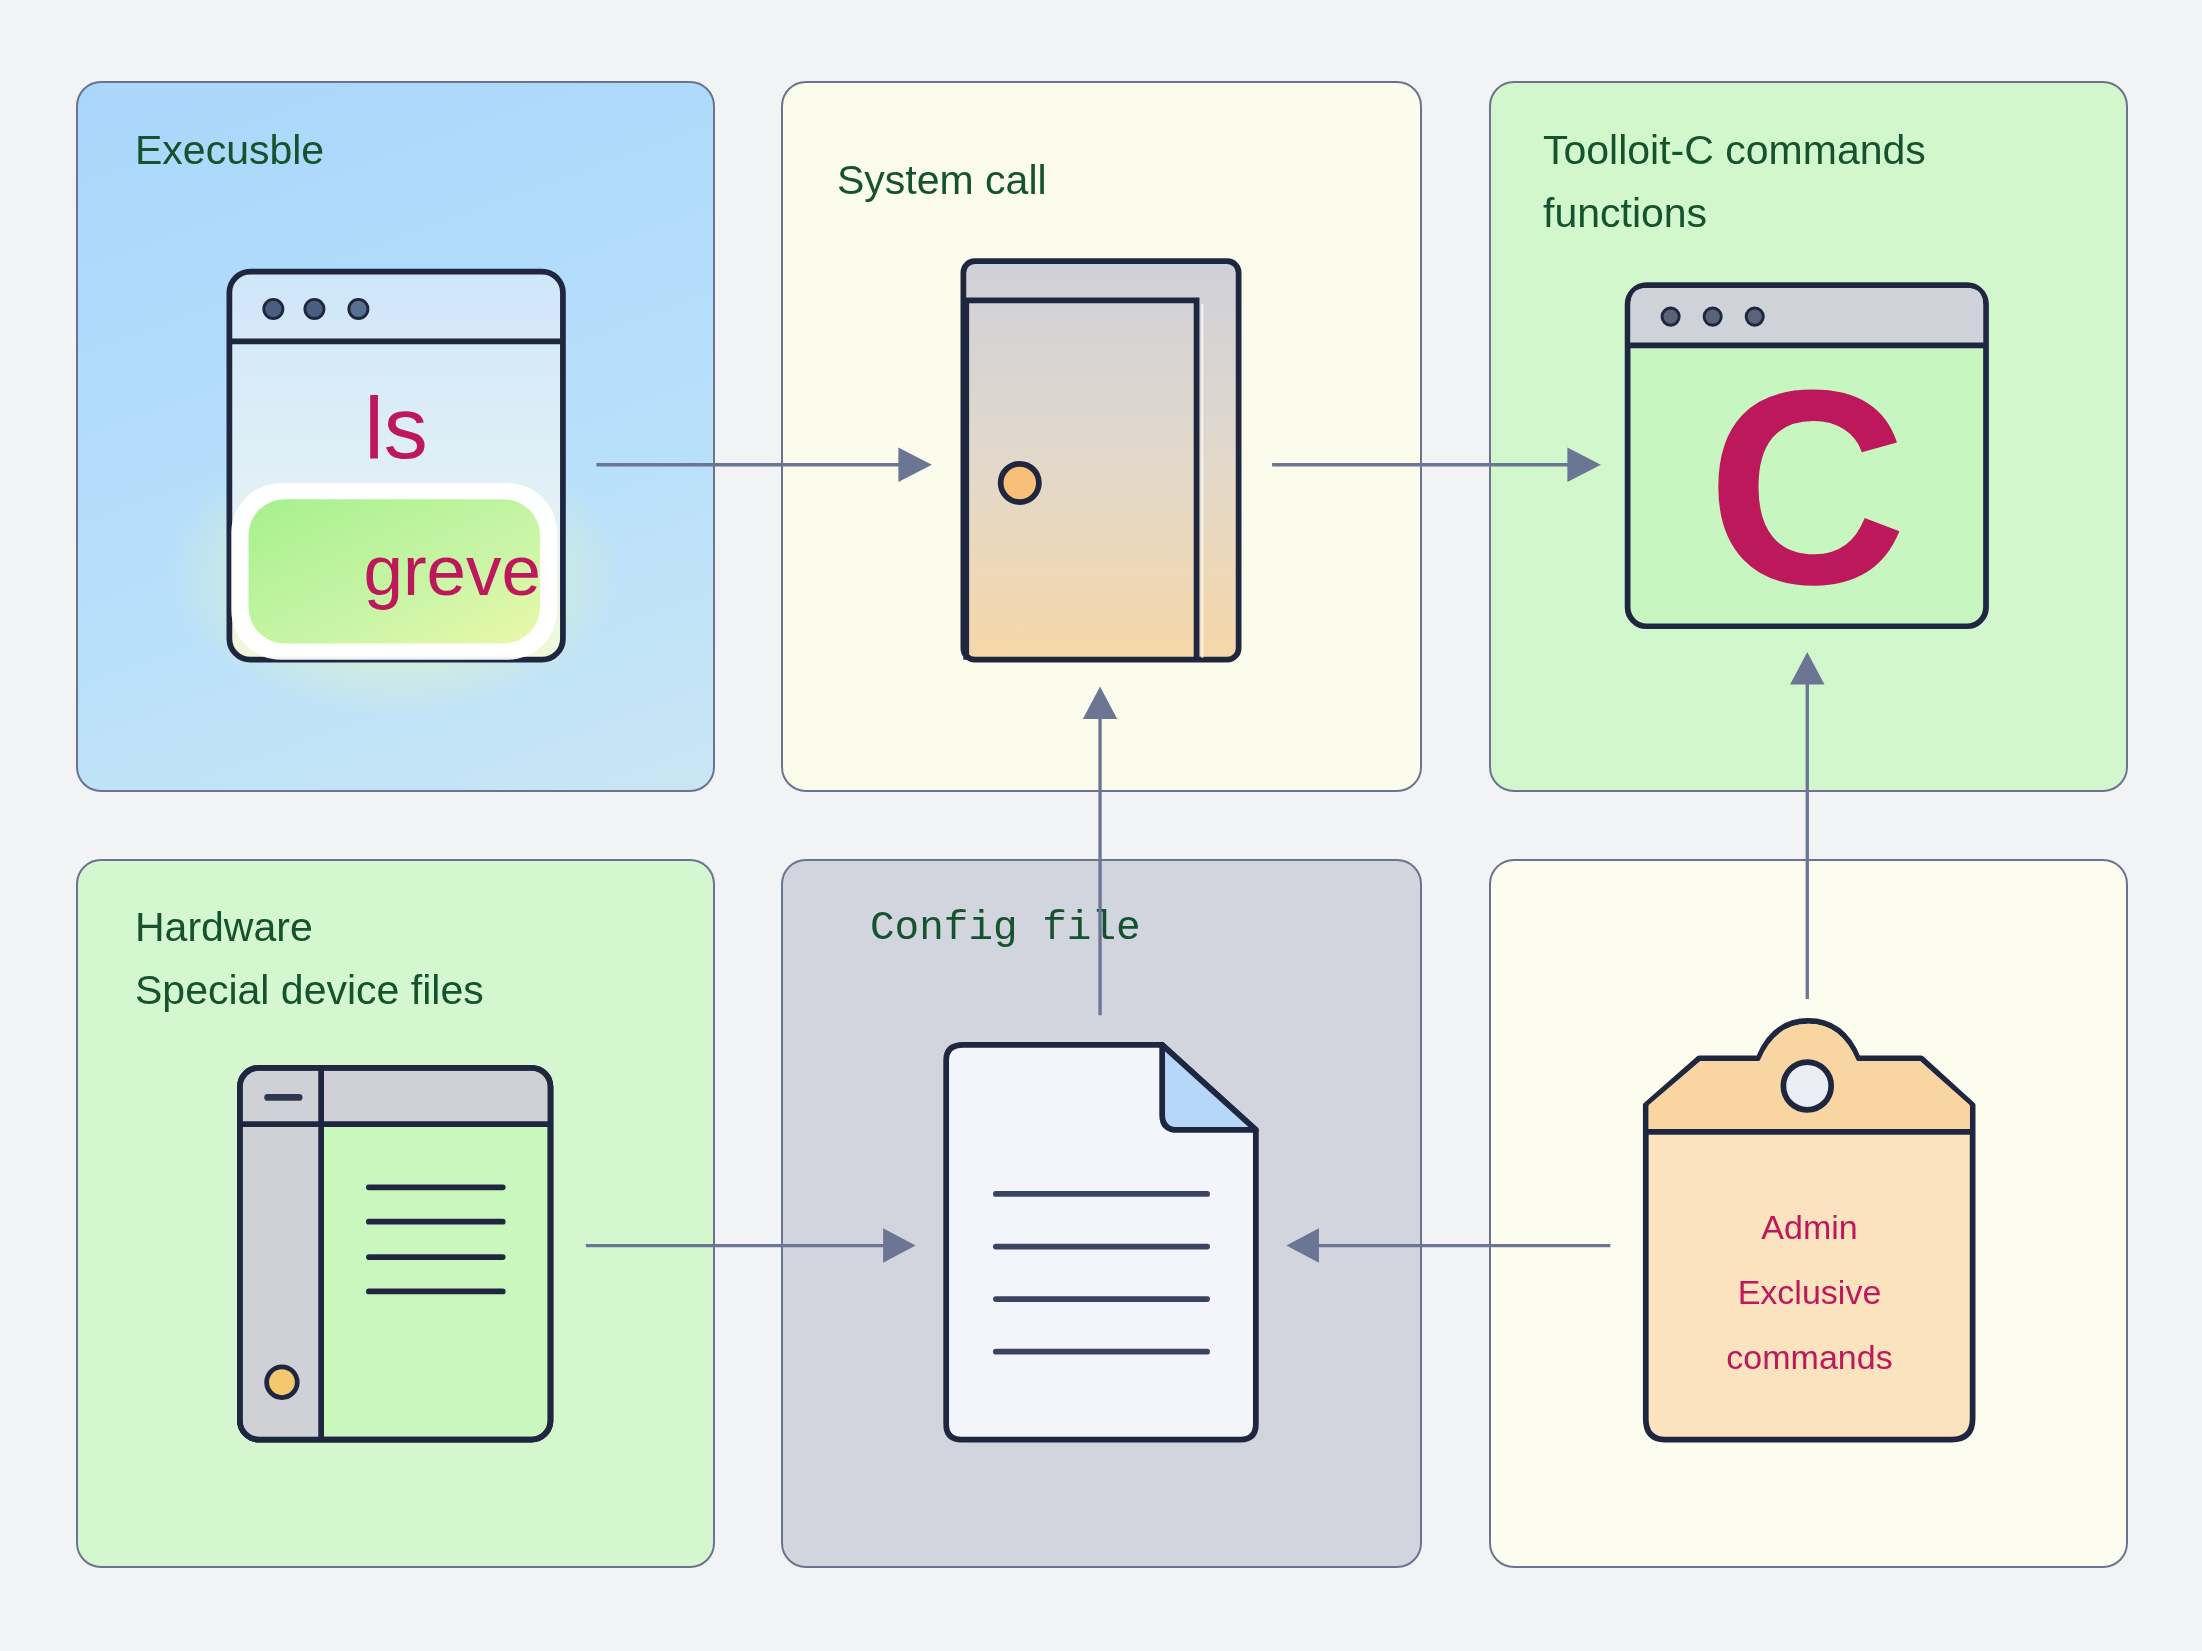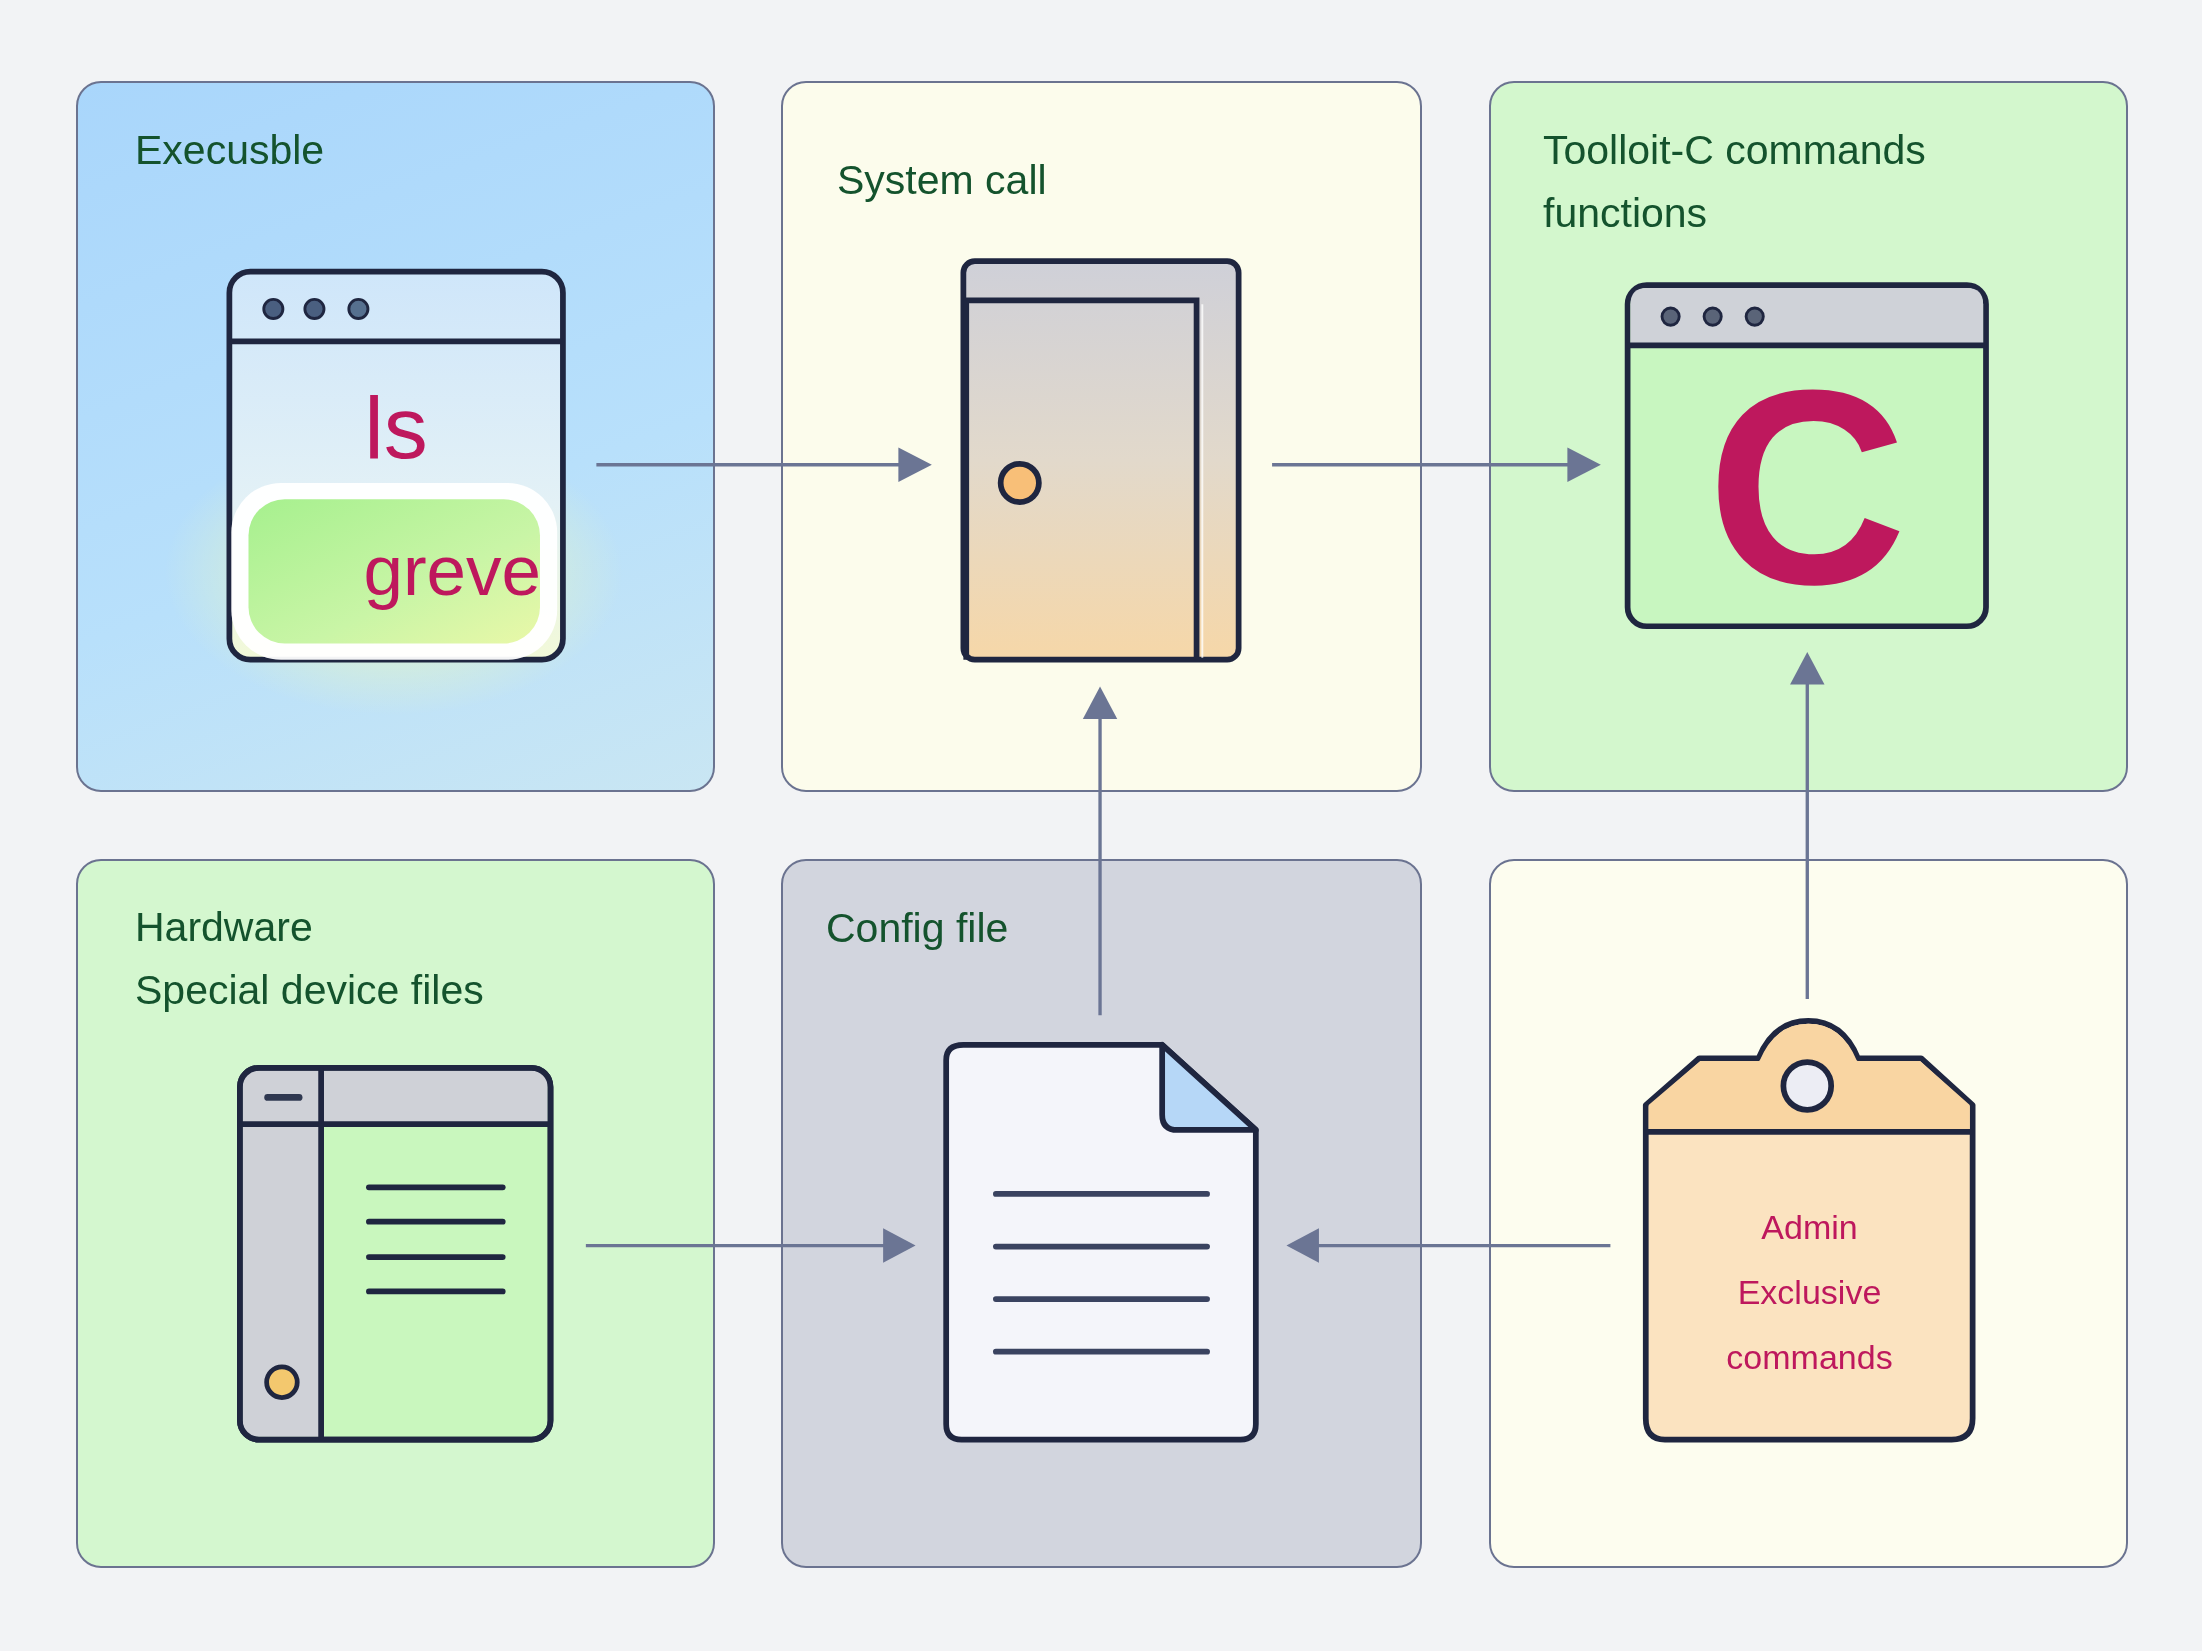--- a/index.html
+++ b/index.html
@@ -24,21 +24,21 @@
 <div class="panel" id="p4"></div>
 <div class="panel" id="p5"></div>
 <div class="panel" id="p6"></div>
 
 <div class="title" style="left:135px;top:119px;">Execusble</div>
 <div class="title" style="left:837px;top:119px;margin-top:30px;">System call</div>
 <div class="title" style="left:1543px;top:119px;">Toolloit-C commands
 functions</div>
 <div class="title" style="left:135px;top:896px;">Hardware
 Special device files</div>
-<div class="title" style="left:826px;top:897px;">Config file</div>
+<div class="title" style="left:870px;top:897px;font-family:Liberation Mono, monospace;">Config file</div>
 
 <svg class="overlay" viewBox="0 0 2304 1728">
   <defs>
     <linearGradient id="winBlue" x1="0" y1="0" x2="0" y2="1">
       <stop offset="0" stop-color="#cfe6fa"></stop>
       <stop offset="0.6" stop-color="#e3f1f6"></stop>
       <stop offset="1" stop-color="#f2f9d8"></stop>
     </linearGradient>
     <linearGradient id="pillGreen" x1="0" y1="0" x2="1" y2="1">
       <stop offset="0" stop-color="#a6f08e"></stop>

